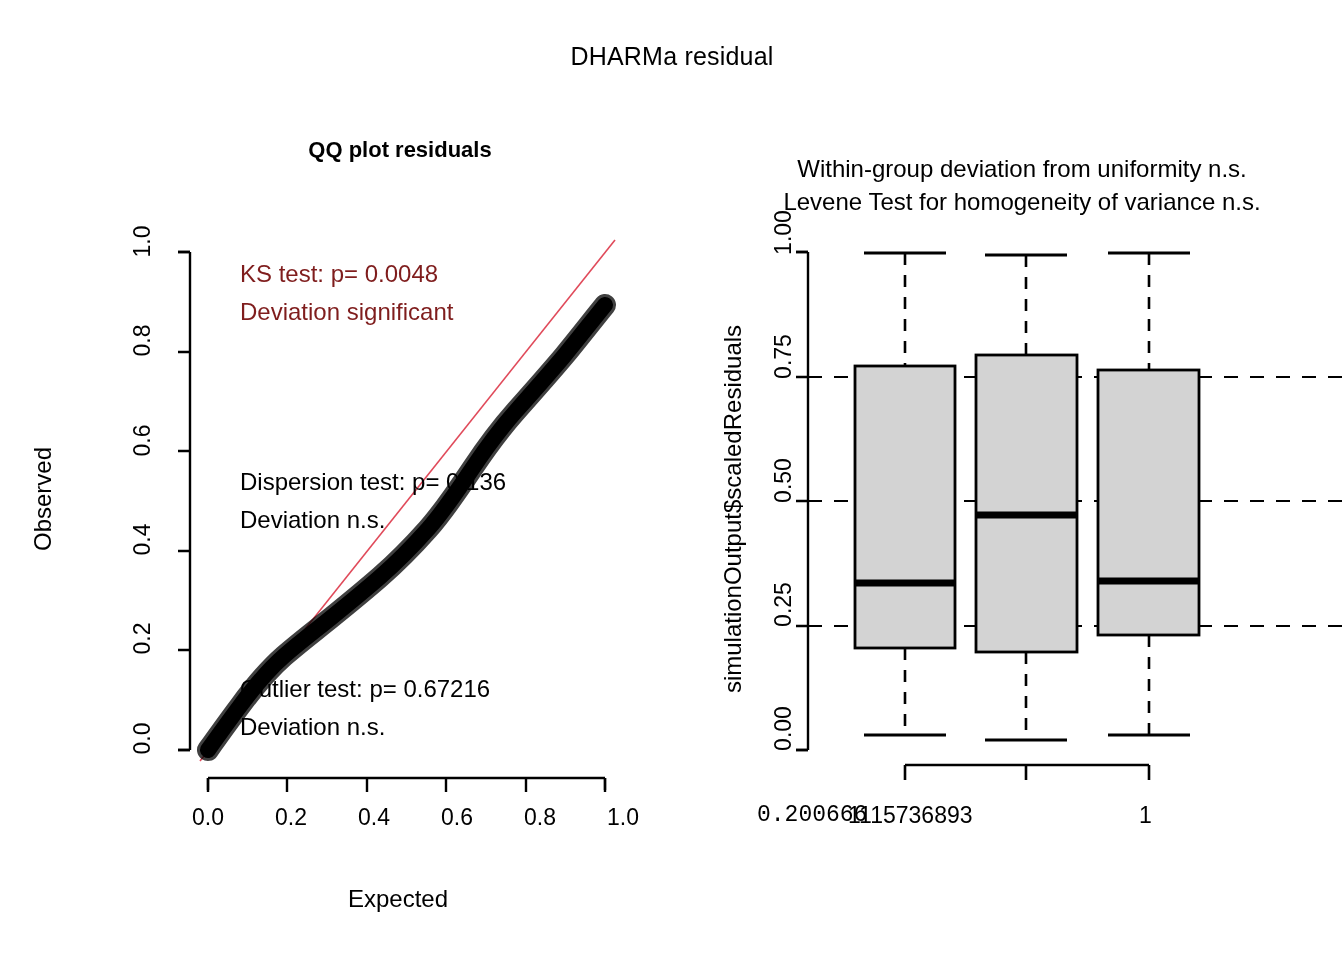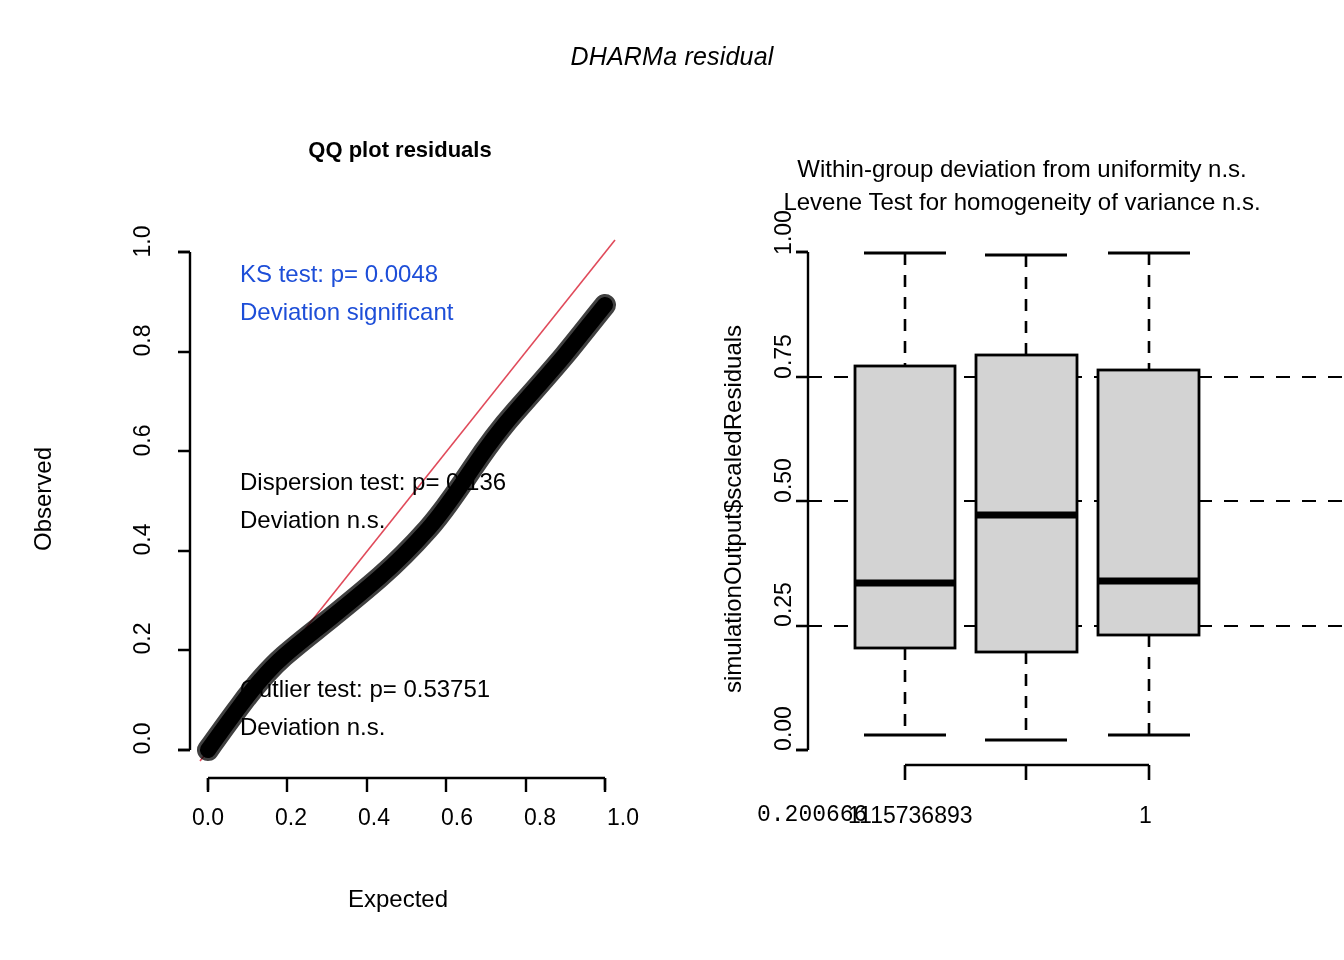--- a/index.html
+++ b/index.html
@@ -21,21 +21,20 @@
     height: 960px;
     background: #ffffff;
   }
   .abs { position: absolute; }
   .ctr { text-align: center; }
 
   #main-title {
     left: 0; top: 42px; width: 1344px;
     font-size: 25px;
     letter-spacing: 0.2px;
-    font-style: italic;
   }
 
   
   #qq-title {
     left: 100px; top: 137px; width: 600px;
     font-size: 22px;
     font-weight: bold;
   }
   #qq-ylab {
     left: -57px; top: 485px;
@@ -62,21 +61,21 @@
     width: 70px;
     text-align: center;
     font-size: 23px;
   }
   .annot {
     position: absolute;
     font-size: 24px;
     white-space: nowrap;
     line-height: 38px;
   }
-  .annot.red { color: #1d4ed8; }
+  .annot.red { color: #7f1d1d; }
 
   
   #bx-title {
     left: 700px; top: 152px; width: 644px;
     font-size: 24px;
     line-height: 33px;
   }
   #bx-ylab {
     left: 483px; top: 495px;
     width: 500px;
@@ -169,21 +168,21 @@
     <div>KS test: p= 0.0048</div>
     <div>Deviation  significant</div>
   </div>
 
   <div class="annot" style="left:240px; top:463px;">
     <div>Dispersion test: p= 0.136</div>
     <div>Deviation  n.s.</div>
   </div>
 
   <div class="annot" style="left:240px; top:670px;">
-    <div>Outlier test: p= 0.53751</div>
+    <div>Outlier test: p= 0.67216</div>
     <div>Deviation  n.s.</div>
   </div>
 
   <div class="abs ctr" id="bx-title">
     <div>Within-group deviation from uniformity n.s.</div>
     <div>Levene Test for homogeneity of variance n.s.</div>
   </div>
 
   <div class="abs" id="bx-ylab">simulationOutput$scaledResiduals</div>
 

